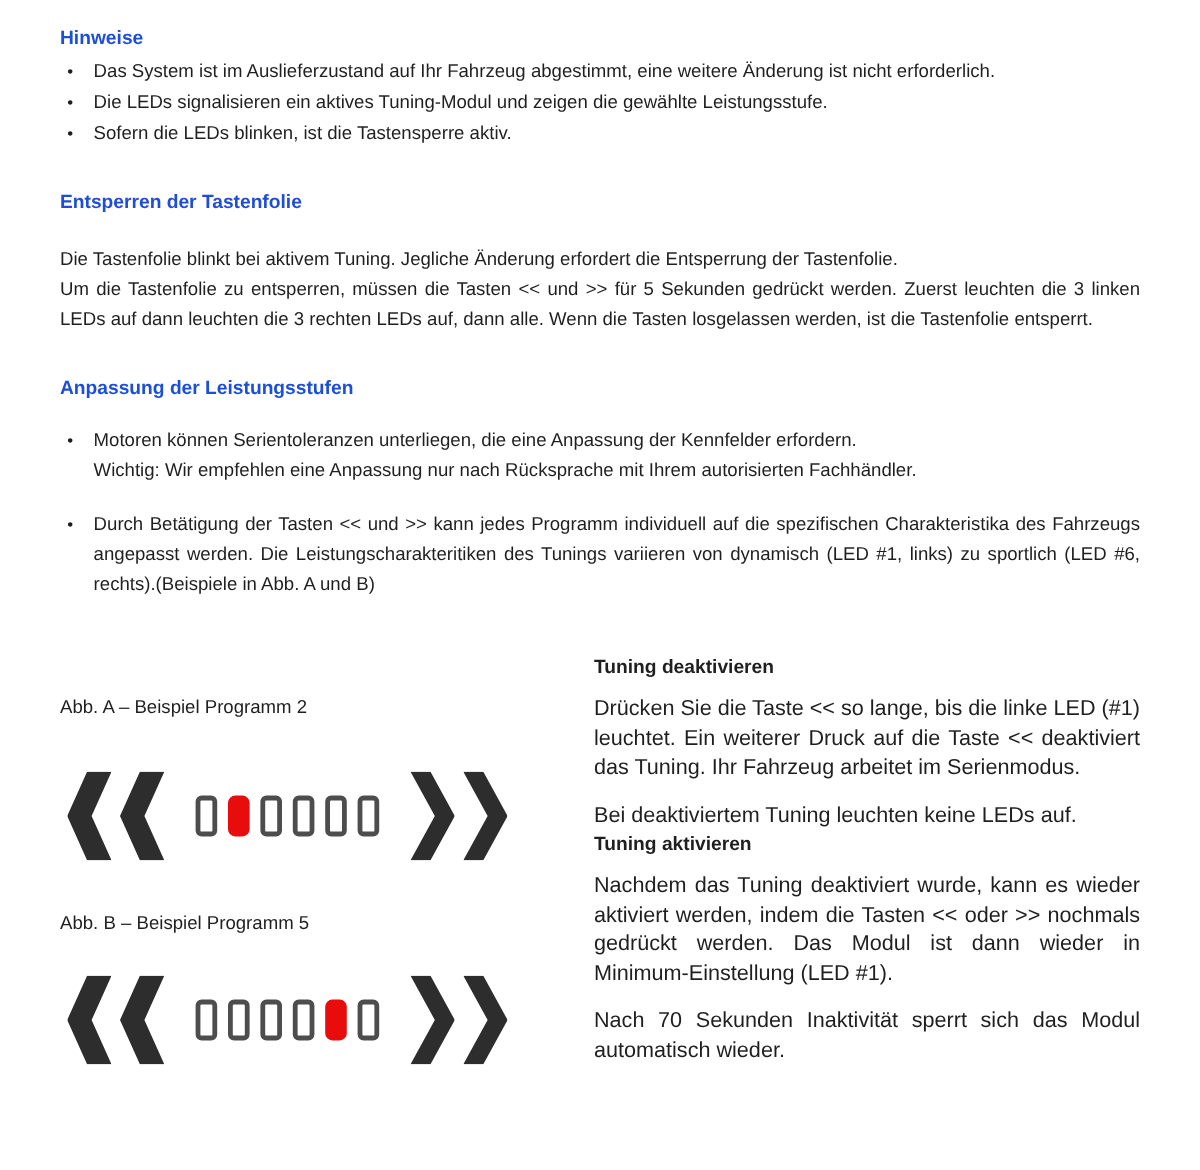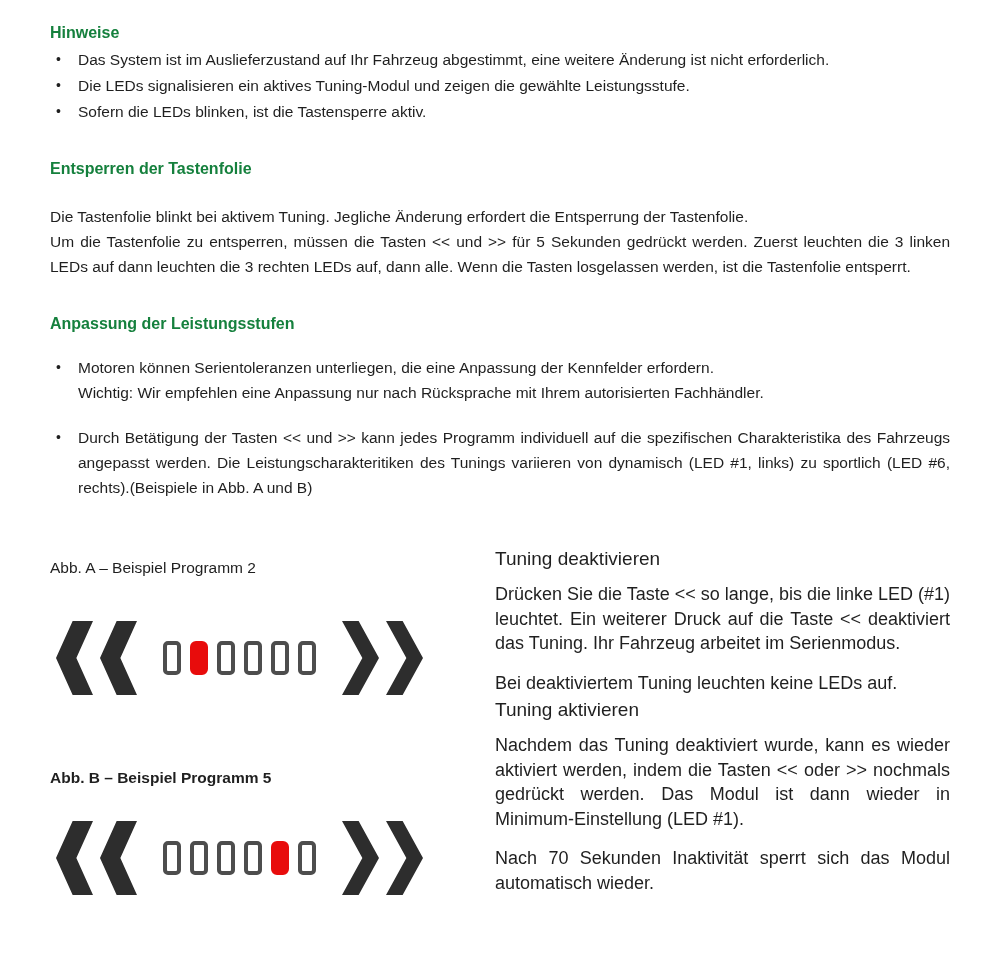--- a/index.html
+++ b/index.html
@@ -12,21 +12,21 @@
     overflow: hidden;
   }
   .page {
     padding: 24px 50px 0 50px;
     width: 1000px;
     height: 975px;
   }
   .h {
     font-size: 16px;
     font-weight: bold;
-    color: #15803d;
+    color: #1d4ed8;
   }
   .body-text {
     font-size: 15.5px;
     line-height: 25px;
     text-align: justify;
   }
   b { font-weight: normal; }
   
   .bullets { margin-top: 5px; }
   .bullet-item {
@@ -85,30 +85,30 @@
     border: 4px solid #4d4d4d;
     border-radius: 5px;
     background: #ffffff;
   }
   .led.on {
     border-color: #e80c0c;
     background: #e80c0c;
     border-radius: 6px;
   }
 
-  .rc-heading { font-size: 19px; font-weight: normal; margin-top: 44px; }
+  .rc-heading { font-size: 16px; font-weight: bold; margin-top: 44px; }
   .rc-heading.first { margin-top: 44px; }
   .rc-para {
     font-size: 18px;
     line-height: 24.5px;
     text-align: justify;
     margin-top: 12px;
   }
   .rc-para.no-justify { text-align: left; }
-  .figB-label { margin-top: 72px; font-weight: bold; }
+  .figB-label { margin-top: 42px; }
   .figB { margin-top: 32px; }
 </style>
 </head>
 <body>
 
 <div class="page">
 
   <div class="h">Hinweise</div>
   <div class="bullets">
     <div class="bullet-item">

